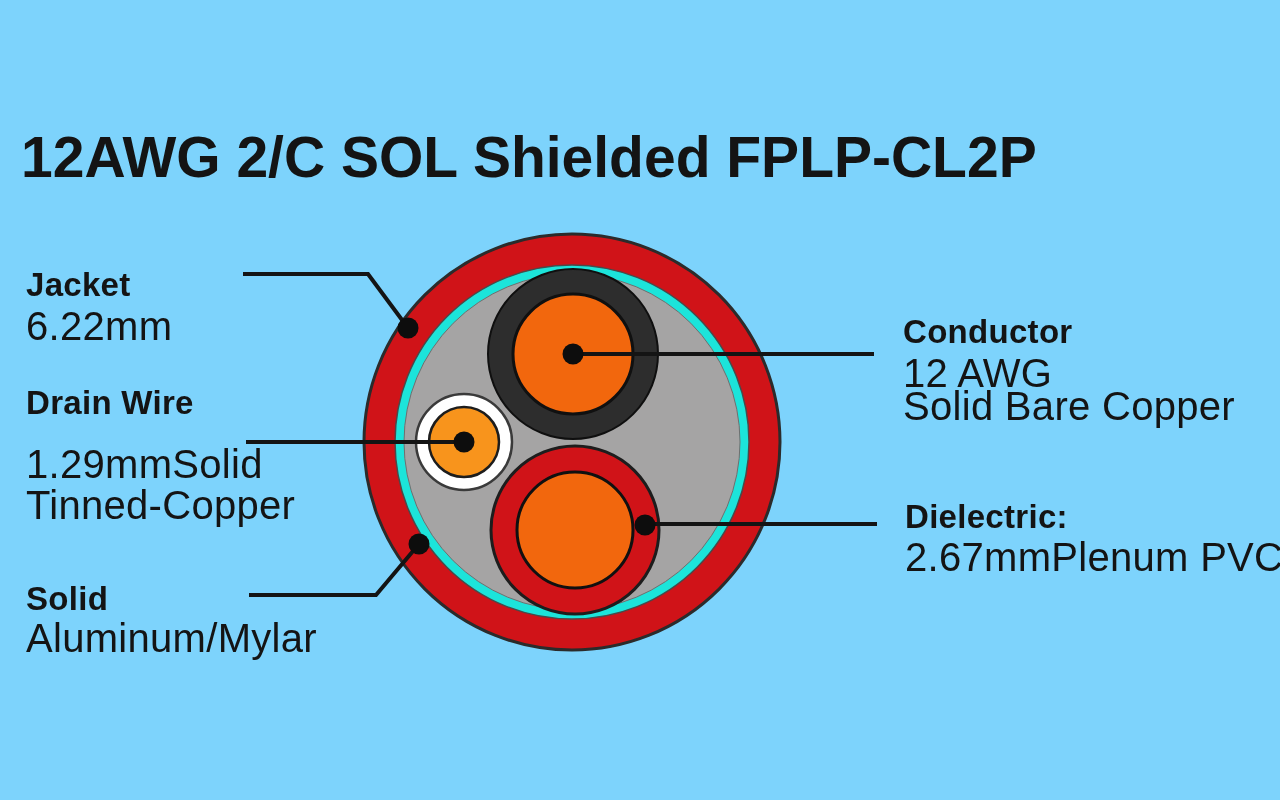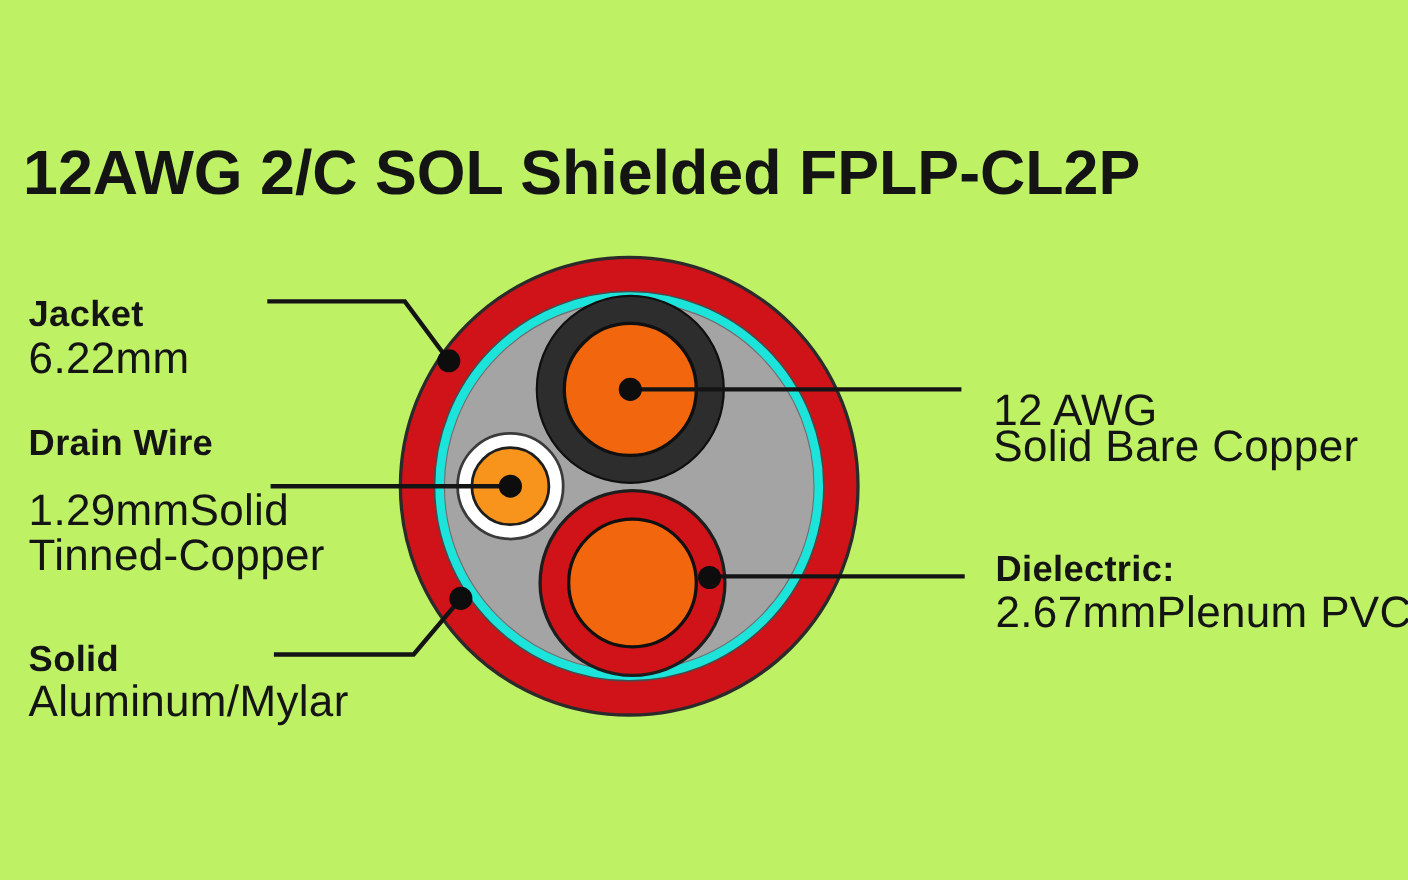--- a/index.html
+++ b/index.html
@@ -6,21 +6,21 @@
   body {
     width: 1280px; height: 800px;
     background: #ffffff;
     font-family: "Liberation Sans", "DejaVu Sans", sans-serif;
     color: #141414;
     overflow: hidden;
   }
   .canvas {
     position: relative;
     width: 1280px; height: 800px;
-    background: #bef264;
+    background: #7dd3fc;
   }
   .diagram-svg {
     position: absolute;
     left: 0; top: 0;
     width: 1280px; height: 800px;
   }
   .txt {
     position: absolute;
     white-space: nowrap;
     line-height: 1.05;
@@ -80,19 +80,20 @@
   <div class="txt lbl-name" style="left:26px; top:268px;">Jacket</div>
   <div class="txt lbl-val" style="left:26px; top:305px;">6.22mm</div>
 
   <div class="txt lbl-name" style="left:26px; top:386px;">Drain Wire</div>
   <div class="txt lbl-val" style="left:26px; top:443px;">1.29mmSolid</div>
   <div class="txt lbl-val" style="left:26px; top:484px;">Tinned-Copper</div>
 
   <div class="txt lbl-name" style="left:26px; top:582px;">Solid</div>
   <div class="txt lbl-val" style="left:26px; top:617px;">Aluminum/Mylar</div>
 
+  <div class="txt lbl-name" style="left:903px; top:315px;">Conductor</div>
   <div class="txt lbl-val" style="left:903px; top:352px;">12 AWG</div>
   <div class="txt lbl-val" style="left:903px; top:385px;">Solid Bare Copper</div>
 
   <div class="txt lbl-name" style="left:905px; top:500px;">Dielectric:</div>
   <div class="txt lbl-val" style="left:905px; top:536px;">2.67mmPlenum PVC</div>
 
 </div>
 
 </body></html>

